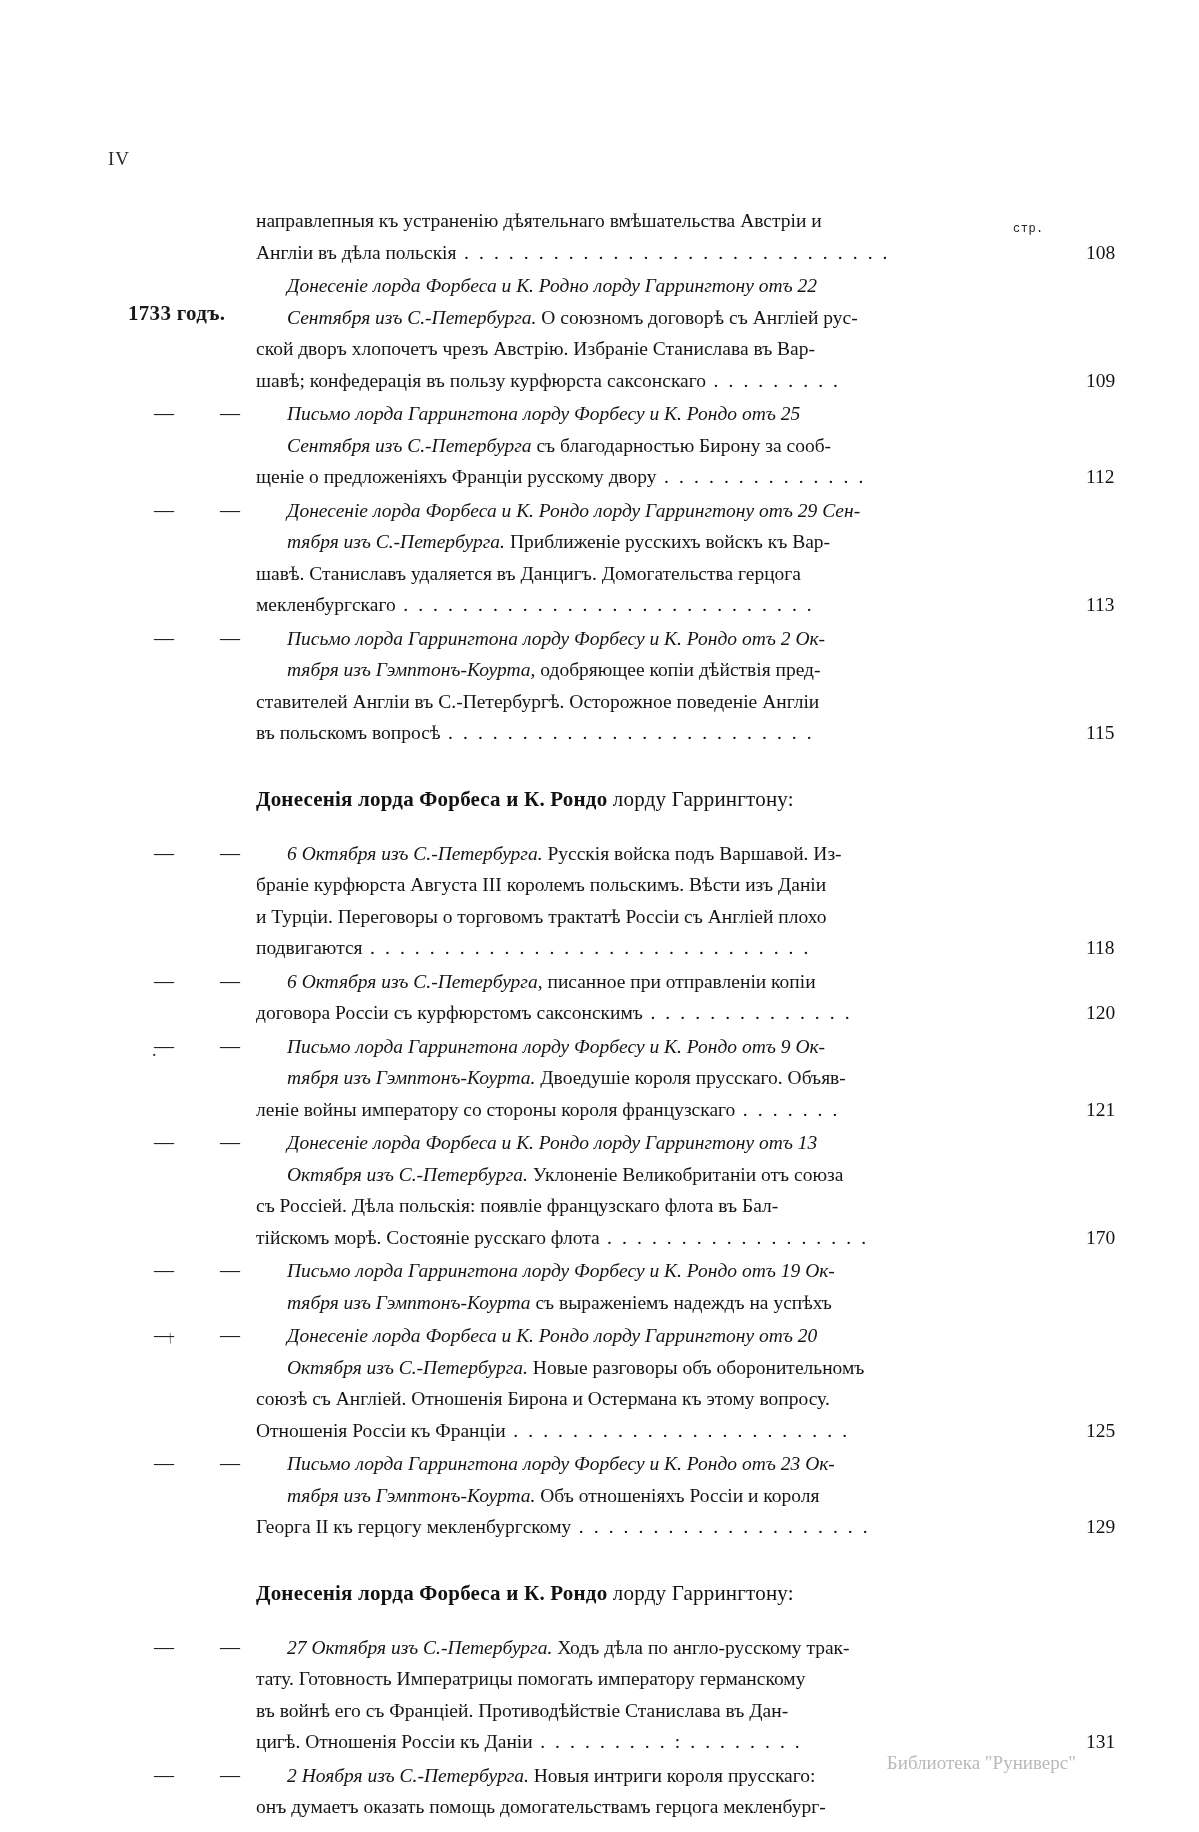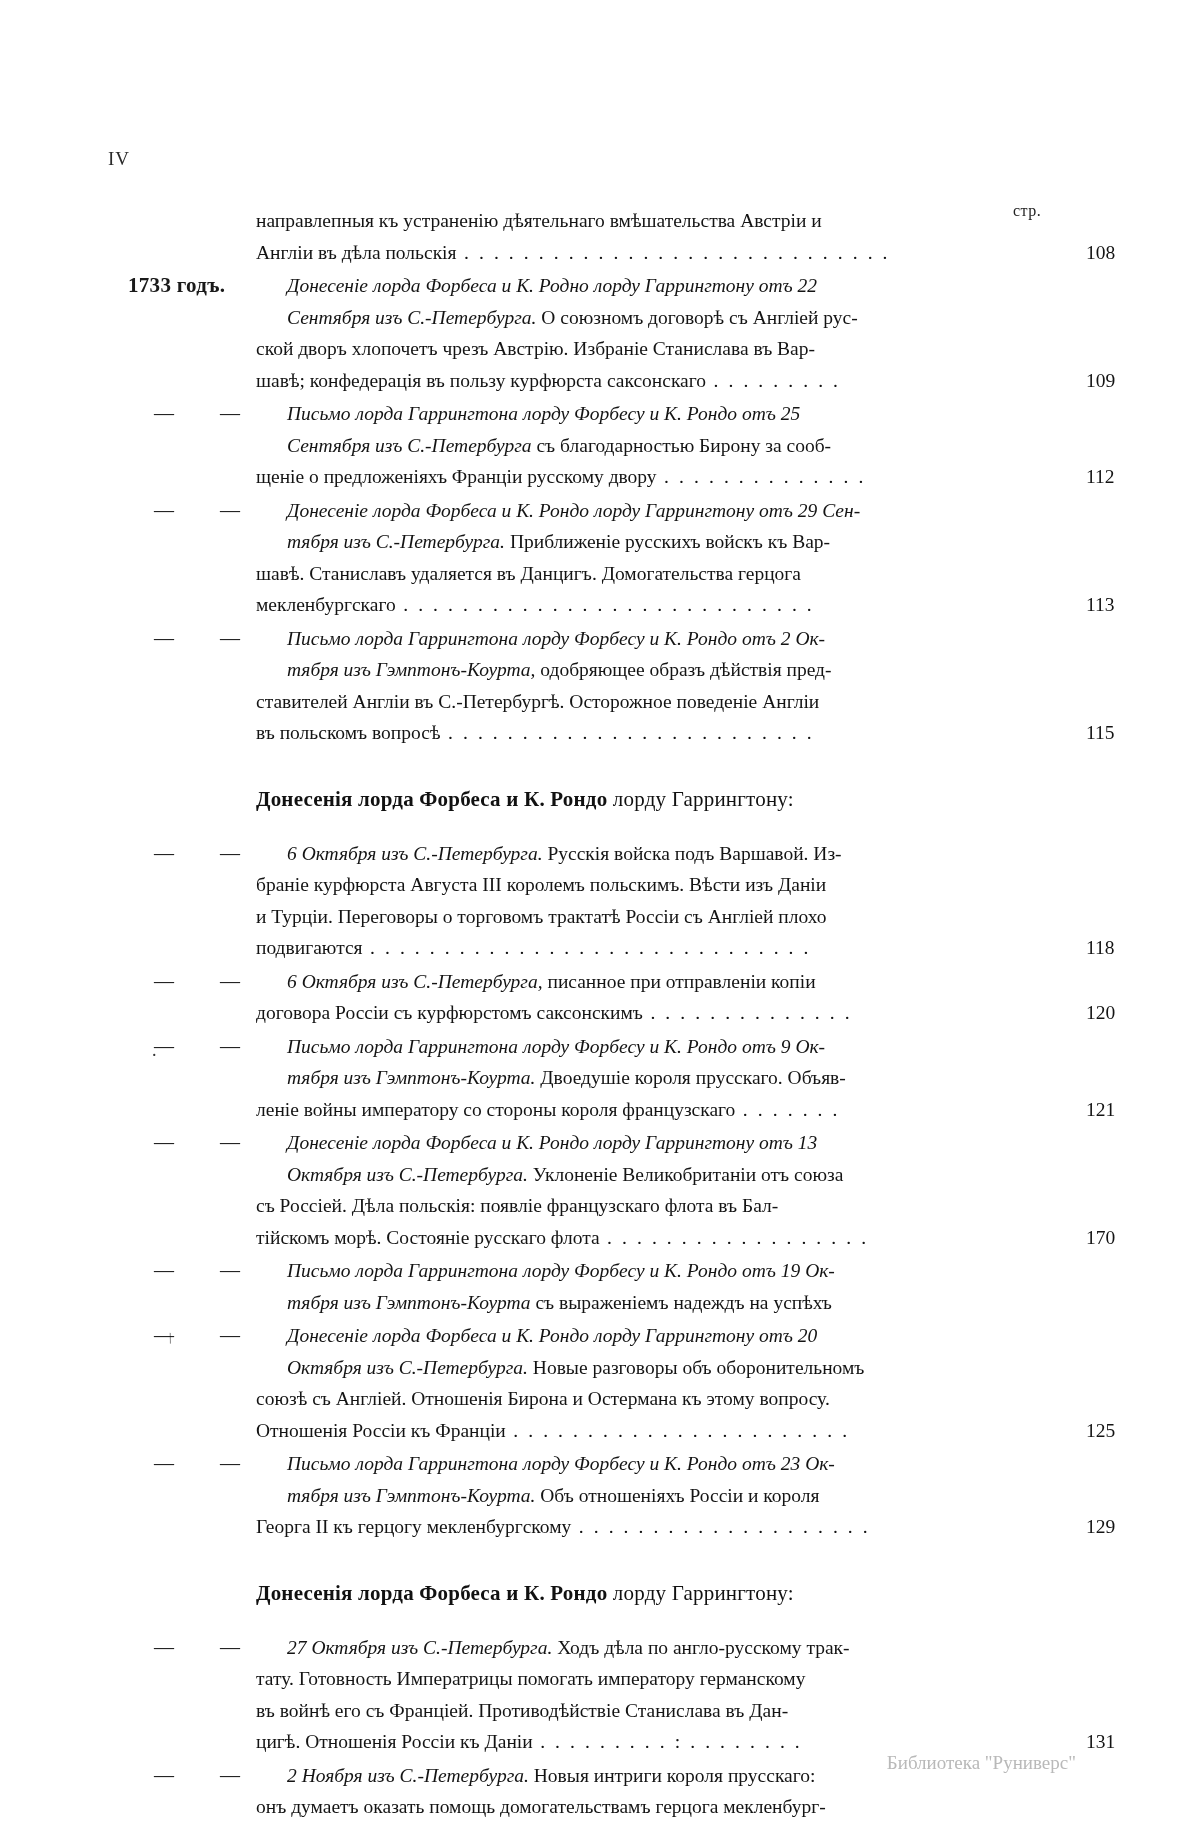--- a/index.html
+++ b/index.html
@@ -25,25 +25,26 @@
     position: absolute;
     top: 148px;
     left: 108px;
     font-size: 19px;
     letter-spacing: 1px;
     color: #2b2b2b;
     font-family: "Liberation Serif", serif;
   }
   .stp {
     position: absolute;
-    top: 202px;
+    top: 222px;
     left: 1013px;
-    font-size: 16px;
+    font-size: 12px;
     color: #222;
     letter-spacing: 0.5px;
+    font-family: Liberation Mono, monospace;
   }
   .content {
     position: absolute;
     top: 205px;
     left: 128px;
     width: 940px;
   }
   .entry {
     display: flex;
     align-items: flex-start;
@@ -54,20 +55,21 @@
     flex: 0 0 128px;
     font-weight: bold;
     font-size: 21px;
     line-height: 31.5px;
     color: #1a1a1a;
     padding-top: 33px;
     letter-spacing: 0.3px;
   }
   .col-year.plain {
     padding-top: 0;
+    margin-top: 28px;
   }
   .col-dashes {
     width: 128px;
     flex: 0 0 128px;
     display: flex;
     gap: 46px;
     font-size: 20px;
     line-height: 31.5px;
     color: #111;
     padding-left: 26px;
@@ -216,21 +218,21 @@
       </div>
     </div>
 
     <div class="entry">
       <div class="col-dashes">
         <span>—</span>
         <span>—</span>
       </div>
       <div class="col-text">
         <i>Письмо лорда Гаррингтона лорду Форбесу и К. Рондо отъ 2 Ок-</i><br>
-        <i>тября изъ Гэмптонъ-Коурта,</i><span> одобряющее образъ дѣйствія пред-</span><br>
+        <i>тября изъ Гэмптонъ-Коурта,</i><span> одобряющее копіи дѣйствія пред-</span><br>
         <span>ставителей Англіи въ С.-Петербургѣ. Осторожное поведеніе Англіи</span><br>
         <span class="lastline">
           <span>въ польскомъ вопросѣ</span><span class="leaders"> . . . . . . . . . . . . . . . . . . . . . . . . .</span>
           <span class="pagenum">115</span>
         </span>
       </div>
     </div>
 
     <div class="head-row">
       <div class="col-spacer"></div>

